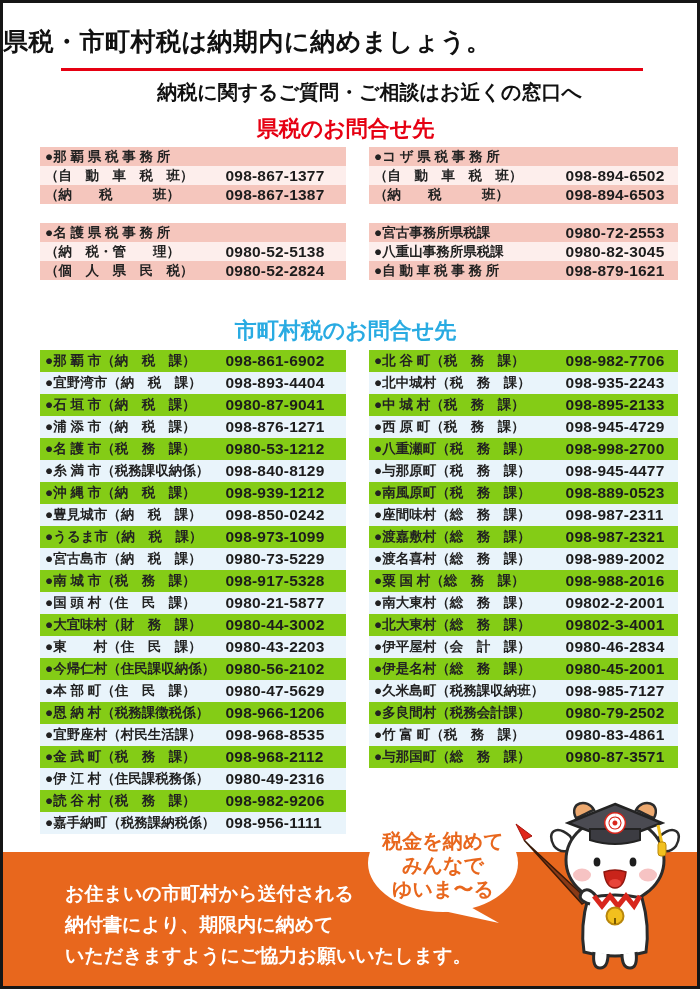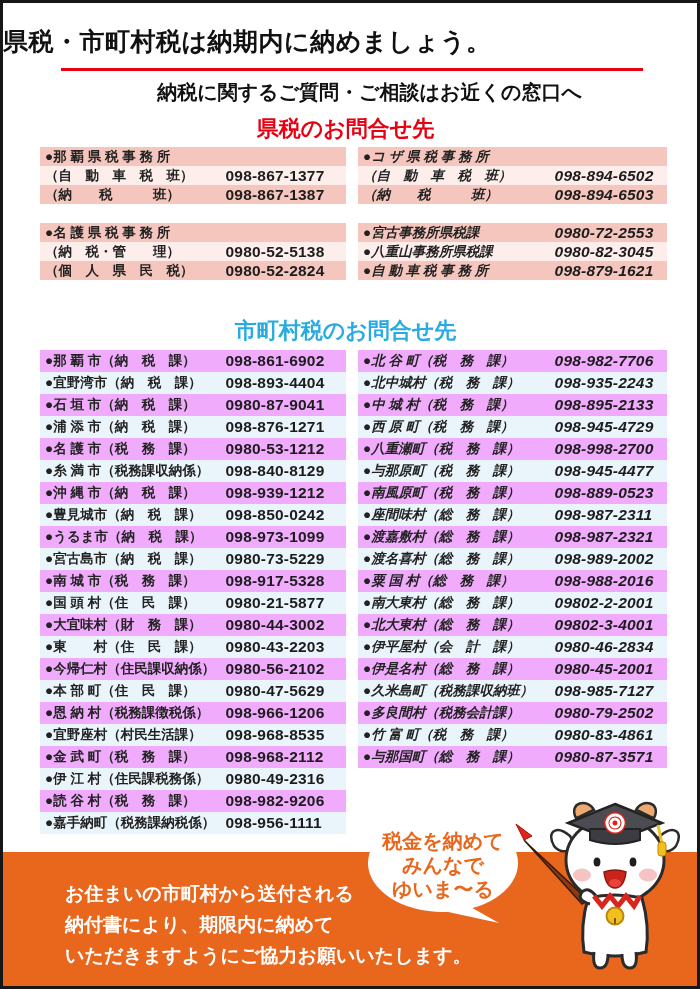--- a/index.html
+++ b/index.html
@@ -12,31 +12,31 @@
   .subtitle{position:absolute;top:76px;left:0;right:0;text-align:center;
             font-size:20px;font-weight:700;color:#111;margin-left:39px;}
   .sec-heading{position:absolute;left:0;right:9px;text-align:center;font-size:22px;font-weight:800;}
   .sec-heading.red{top:111px;color:#e60012;}
   .sec-heading.blue{top:313px;color:#29abe2;}
   .cols{position:absolute;left:0;right:0;}
   .cols.pref{top:144px;}
   .cols.muni{top:347px;}
   .col{position:absolute;top:0;}
   .col.c-left{left:37px;width:306px;}
-  .col.c-right{left:355px;width:309px;font-style:italic;}
+  .col.c-right{left:366px;width:309px;}
   .row{display:flex;align-items:center;height:22px;box-sizing:border-box;}
   .pref .row{height:19px;}
   .lbl{flex:0 0 59%;font-size:13.5px;font-weight:700;color:#222;
        padding-left:5px;white-space:nowrap;overflow:visible;}
   .c-right .lbl{flex-basis:62%;}
   .ph{font-size:15.5px;font-weight:700;color:#1c1c1c;letter-spacing:0.2px;white-space:nowrap;}
   .pink-rows .s-dark{background:#f5c6bd;}
   .pink-rows .s-light{background:#fdeeec;}
   .pink-rows .s-gap{background:transparent;}
-  .blue-rows .s-dark{background:#f0abfc;}
+  .blue-rows .s-dark{background:#84cc16;}
   .blue-rows .s-light{background:#e9f4fb;}
   .orange-band{position:absolute;left:0;right:0;top:849px;bottom:0;background:#e8671d;}
   .band-text{position:absolute;left:62px;top:26px;color:#ffffff;font-weight:800;
              font-size:19px;line-height:31px;white-space:nowrap;}
   .bubble{position:absolute;left:364px;top:810px;width:158px;height:112px;}
   .bubble svg{position:absolute;left:0;top:0;}
   .bubble-text{position:absolute;left:0;top:16px;width:152px;text-align:center;
                color:#e8671d;font-weight:800;font-size:20px;line-height:24px;}
   .mascot{position:absolute;left:495px;top:793px;width:195px;height:185px;}
 </style>

